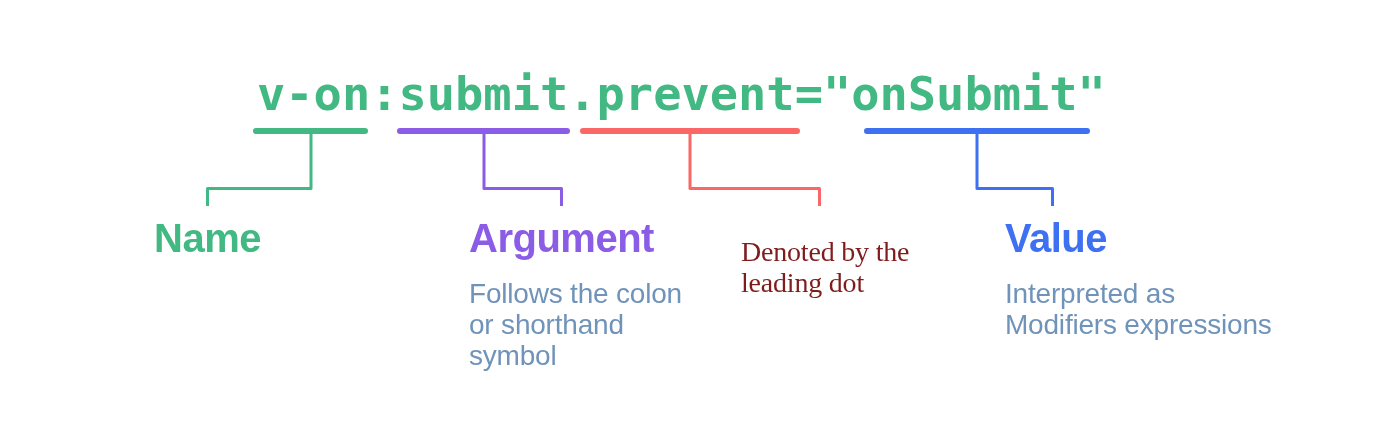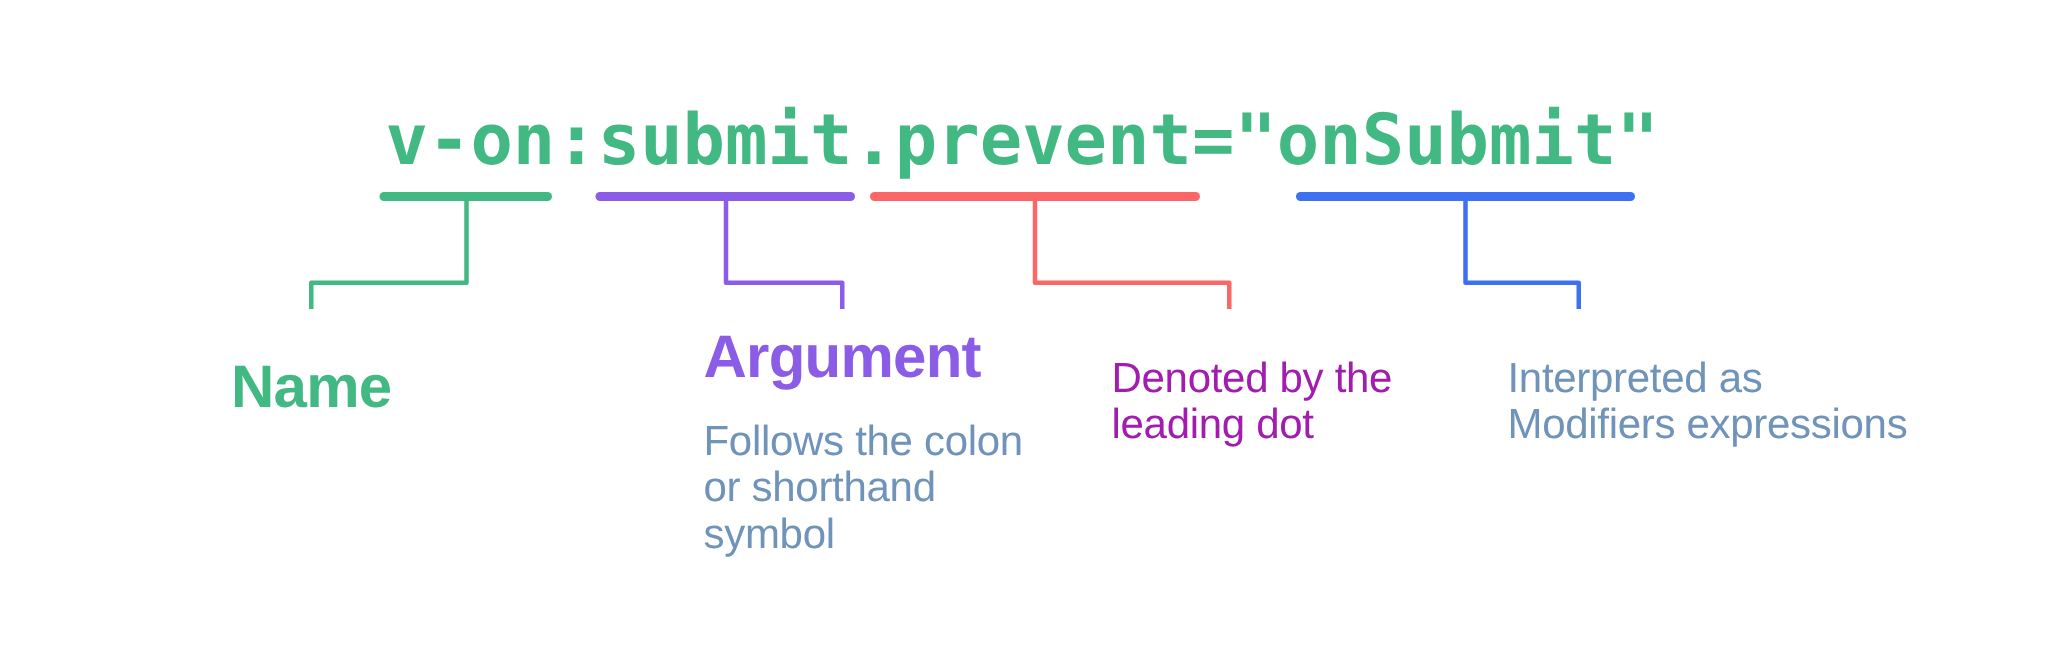--- a/index.html
+++ b/index.html
@@ -46,21 +46,21 @@
   #connectors polyline {
     fill: none;
     stroke-width: 3px;
     stroke-linecap: butt;
     stroke-linejoin: round;
   }
   .column {
     position: absolute;
     top: 217px;
   }
-  .col-name      { left: 154px; margin-top: 20px; }
+  .col-name      { left: 154px; }
   .col-argument  { left: 469px; }
   .col-modifiers { left: 741px; }
   .col-value     { left: 1005px; }
   .part-label {
     font-size: 40px;
     font-weight: 700;
     line-height: 42px;
     letter-spacing: -0.5px;
     white-space: pre;
   }
@@ -97,22 +97,23 @@
   </div>
 
   <div class="column col-argument">
     <div class="part-label" style="color: rgb(139, 92, 230);">Argument</div>
     <div class="part-desc" style="color: rgb(112, 147, 185);">Follows the colon
 or shorthand
 symbol</div>
   </div>
 
   <div class="column col-modifiers">
-    <div class="part-desc" style="color: #a21caf;">Denoted by the
+    <div class="part-desc" style="color: #7f1d1d; font-family: Liberation Serif, serif;">Denoted by the
 leading dot</div>
   </div>
 
   <div class="column col-value">
+    <div class="part-label" style="color: rgb(62, 112, 242);">Value</div>
     <div class="part-desc" style="color: rgb(112, 147, 185);">Interpreted as
 Modifiers expressions</div>
   </div>
 
 </div>
 
 </body></html>

